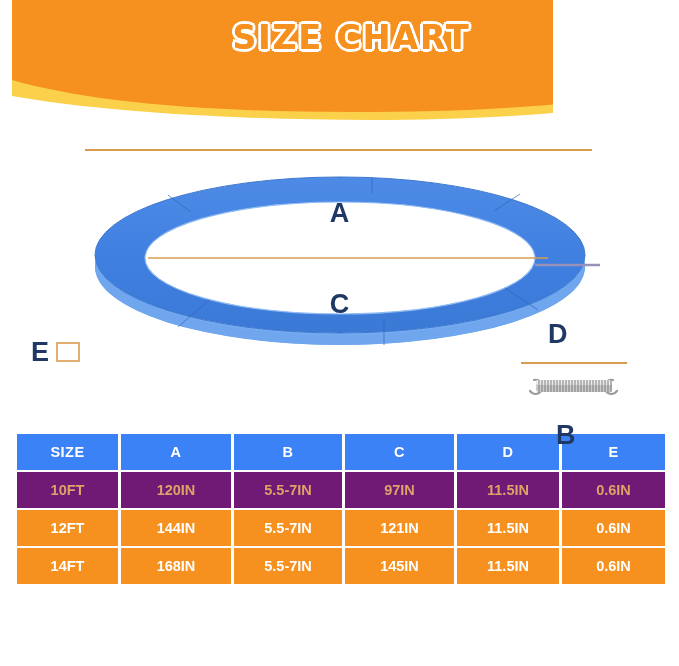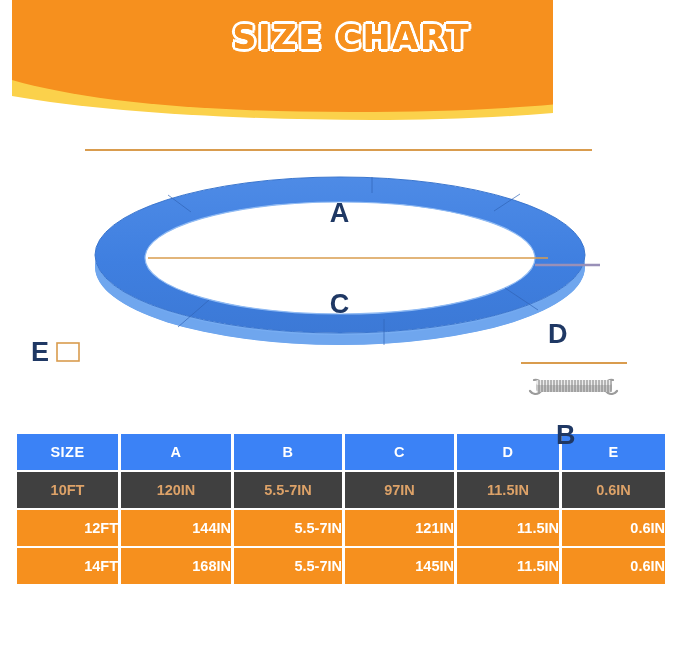--- a/index.html
+++ b/index.html
@@ -102,27 +102,26 @@
     border-top: 2px solid #ffffff;
     border-bottom: 2px solid #ffffff;
     padding: 0;
   }
   #size-table tr.row-head th {
     background: #3b82f6;
     color: #ffffff;
     letter-spacing: 0.5px;
   }
   #size-table tr.row-light td {
-    background: #404040;
+    background: #701a75;
     color: #DDA268;
   }
   #size-table tr.row-dark td {
     background: #F6901E;
     color: #ffffff;
-    text-align: right;
   }
   #size-table col.c-size { width: 104px; }
   #size-table col.c-a    { width: 113px; }
   #size-table col.c-b    { width: 111px; }
   #size-table col.c-c    { width: 112px; }
   #size-table col.c-d    { width: 105px; }
   #size-table col.c-e    { width: 106px; }
 </style>
 </head>
 <body>

